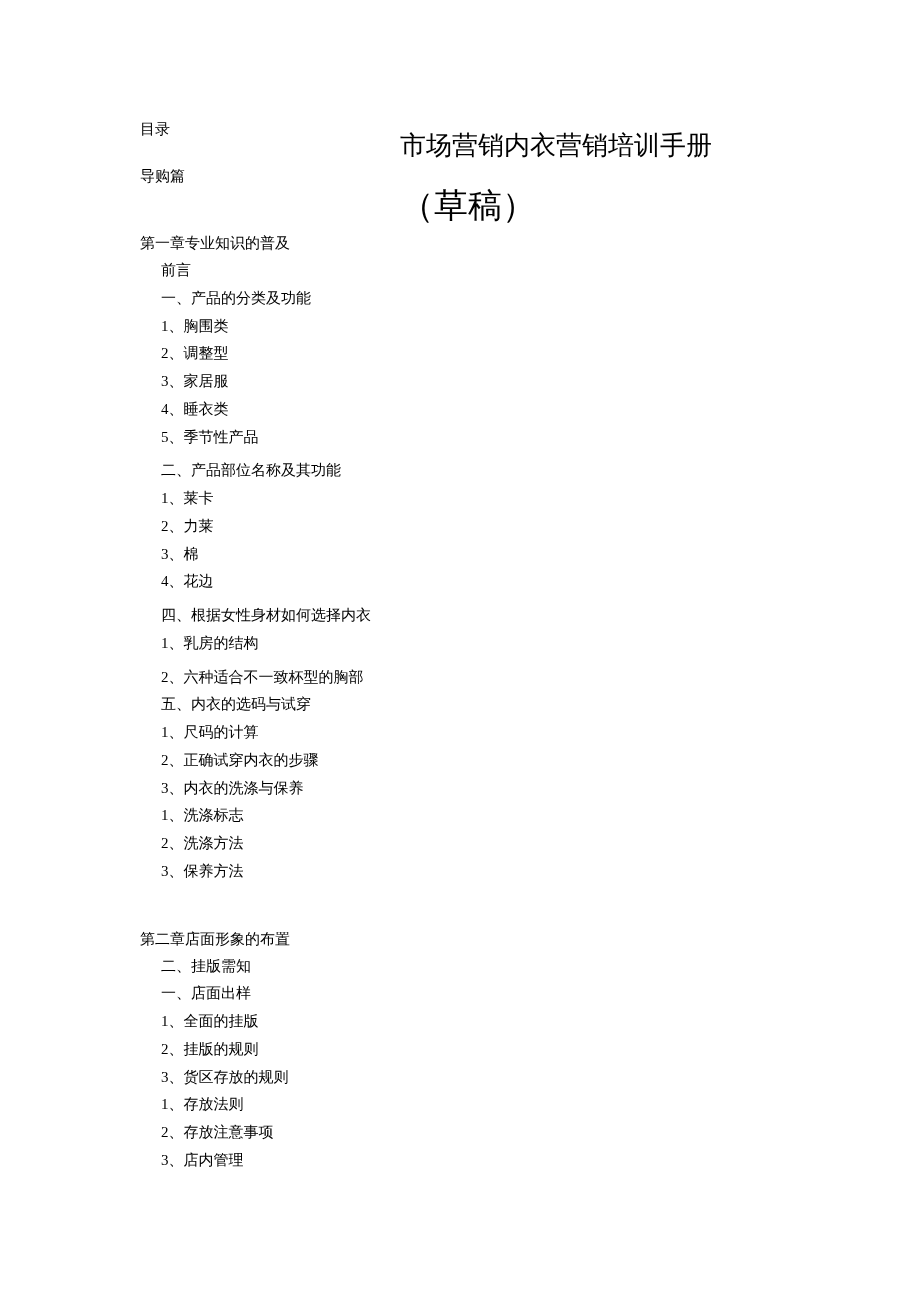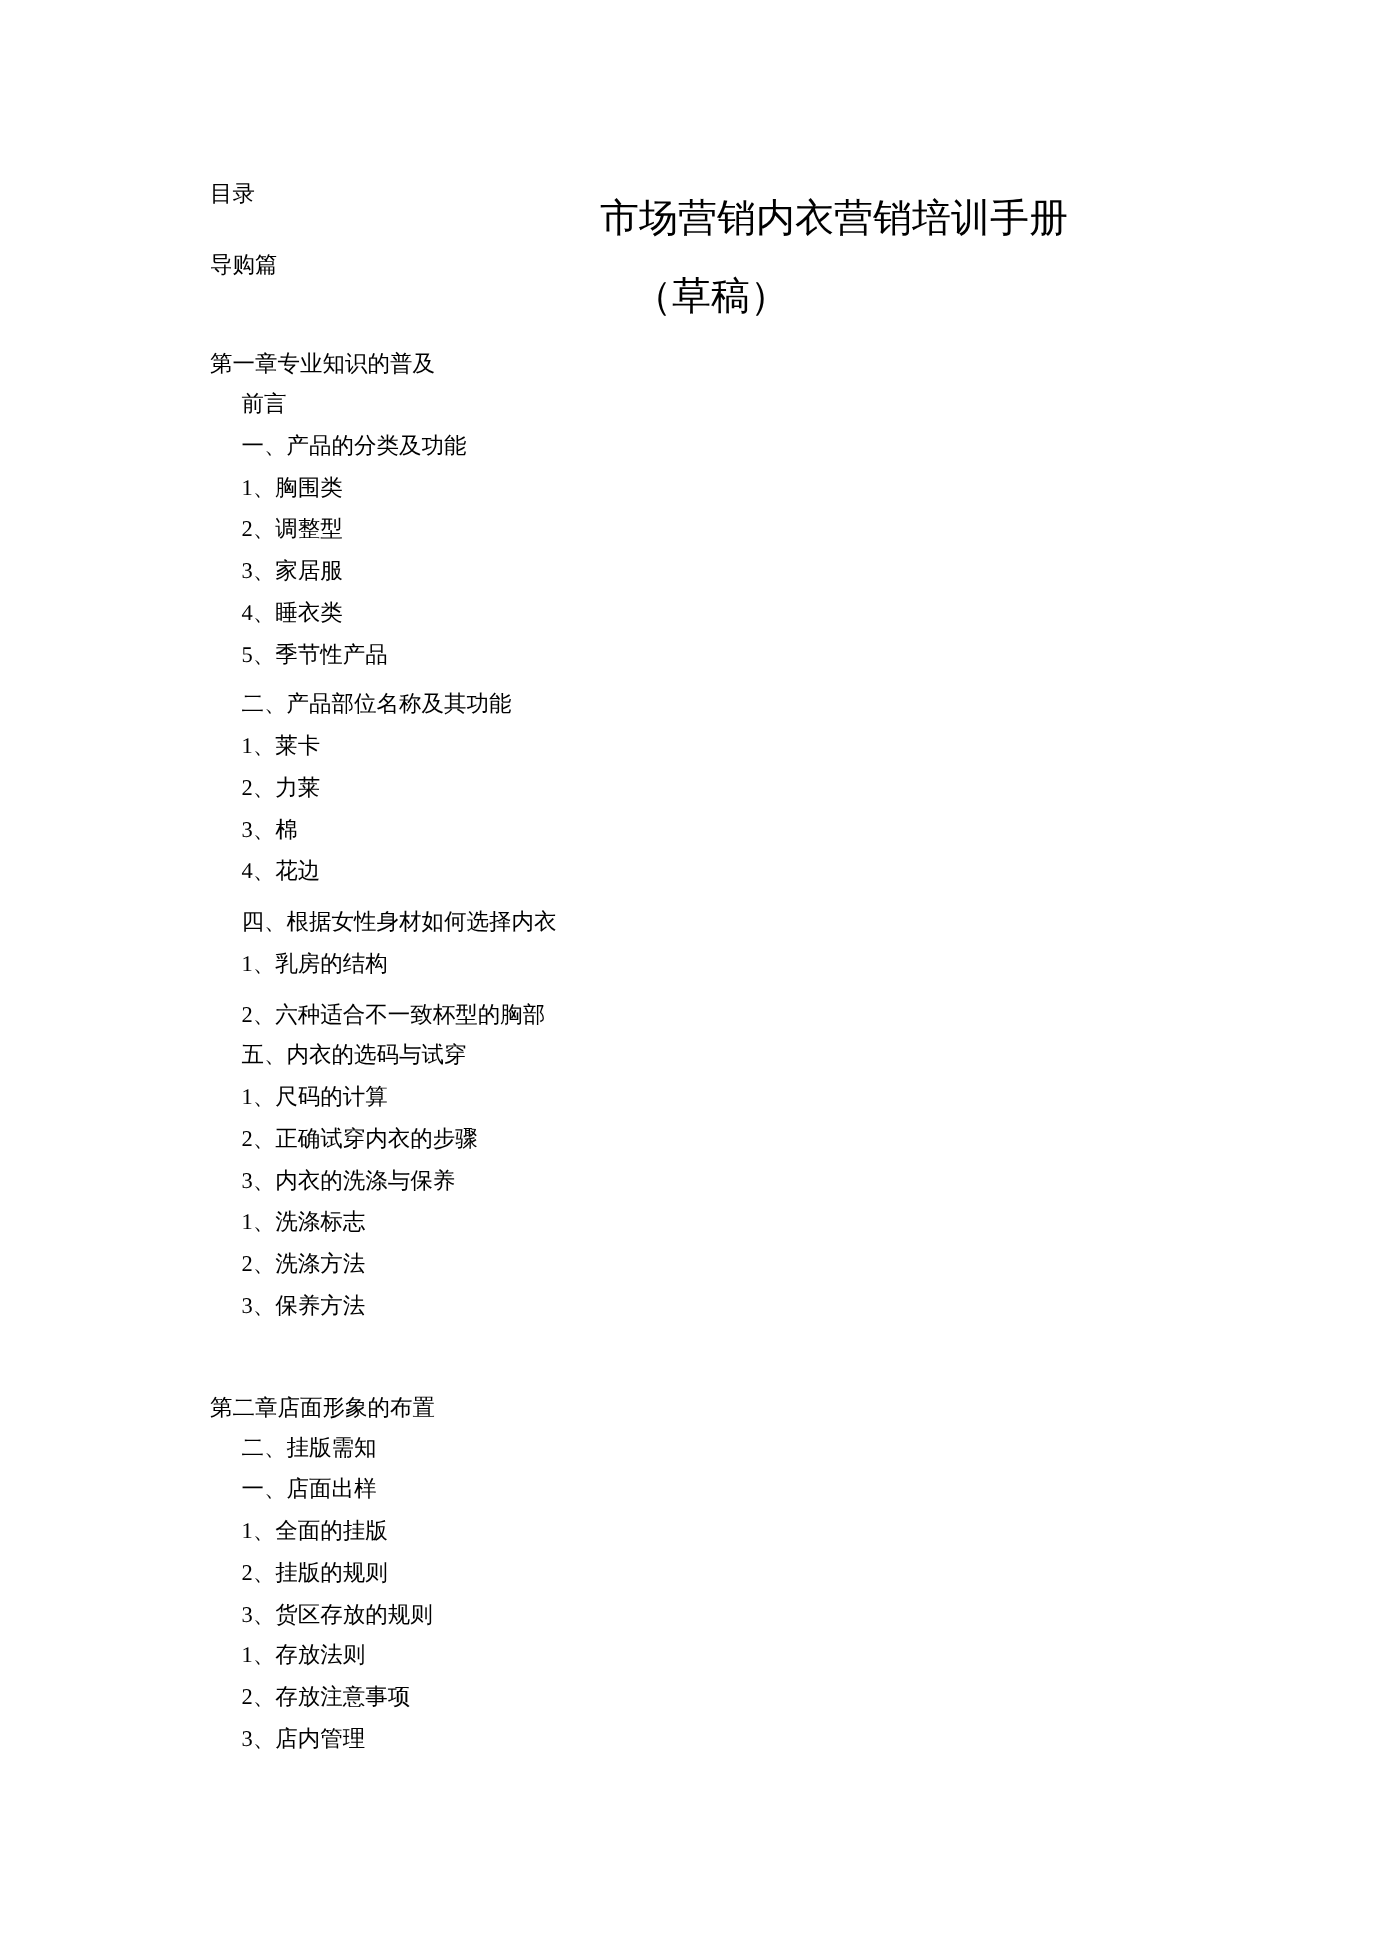--- a/index.html
+++ b/index.html
@@ -46,23 +46,22 @@
       font-size: 15px;
       line-height: 1.85;
       margin-left: 21px;
     }
     .title-main {
       font-size: 26px;
       line-height: 2.0;
       font-family: "SimSun", "宋体", serif;
     }
     .title-sub {
-      font-size: 26px;
+      font-size: 34px;
       line-height: 2.0;
-      margin-left: 22px;
     }
   </style>
 </head>
 <body>
 
 <div class="page">
   <div class="right-col">
     <div class="title-main">市场营销内衣营销培训手册</div>
     <div class="title-sub">（草稿）</div>
   </div>

